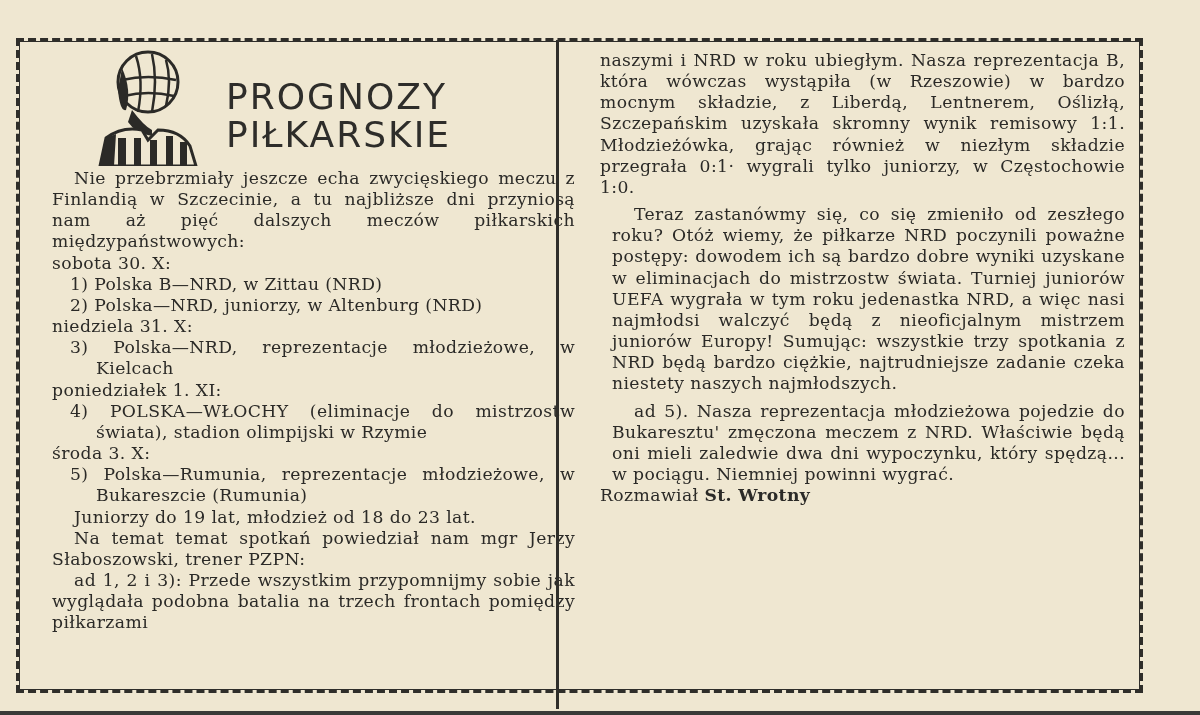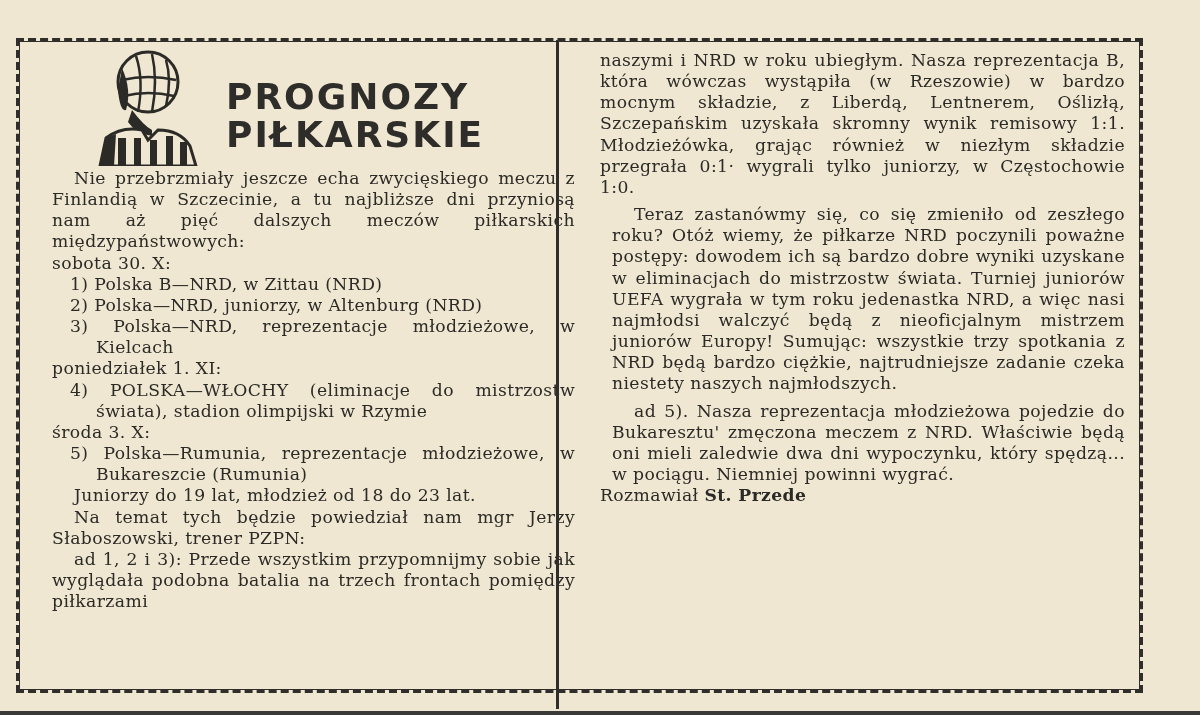--- a/index.html
+++ b/index.html
@@ -21,21 +21,21 @@
     font-size:17.2px; line-height:21.15px; letter-spacing:0.4px;
   }
   .col-left { left:32px; width:523px; }
   .col-right { left:580px; width:525px; top:8px; }
   .divider { position:absolute; left:556px; top:40px; bottom:6px; width:3px; background:#2f2e2a; }
   .header { position:relative; height:118px; margin-top:-4px; }
   .logo { position:absolute; left:40px; top:0; width:110px; height:116px; }
   .title {
     position:absolute; left:174px; top:28px;
     font-family:"DejaVu Sans", "Liberation Sans", sans-serif;
-    font-weight:bold; font-size:36px; line-height:38px; letter-spacing:2px;
+    font-weight:normal; font-size:36px; line-height:38px; letter-spacing:2px;
     color:#2e2d2a;
   }
   .title div { white-space:nowrap; }
   p { margin:0; text-align:justify; text-align-last:left; }
   .indent { text-indent:22px; }
   .day { font-weight:normal; }
   .item { padding-left:44px; text-indent:-26px; }
   .sign { text-align:right; }
   .sign b { font-weight:bold; }
   .gap { margin-top:6px;margin-left:12px; }
@@ -69,38 +69,39 @@
         <div>PIŁKARSKIE</div>
       </div>
     </div>
 
     <p class="indent">Nie przebrzmiały jeszcze echa zwycięskiego meczu z Finlandią w Szczecinie, a tu najbliższe dni przyniosą nam aż pięć dalszych meczów piłkarskich międzypaństwowych:</p>
 
     <p class="day">sobota 30. X:</p>
     <p class="item">1) Polska B—NRD, w Zittau (NRD)</p>
     <p class="item">2) Polska—NRD, juniorzy, w Altenburg (NRD)</p>
 
+    <p class="day">niedziela 31. X:</p>
     <p class="item">3) Polska—NRD, reprezentacje młodzieżowe, w Kielcach</p>
 
     <p class="day">poniedziałek 1. XI:</p>
     <p class="item">4) POLSKA—WŁOCHY (eliminacje do mistrzostw świata), stadion olimpijski w Rzymie</p>
 
     <p class="day">środa 3. X:</p>
     <p class="item">5) Polska—Rumunia, reprezentacje młodzieżowe, w Bukareszcie (Rumunia)</p>
 
     <p class="indent">Juniorzy do 19 lat, młodzież od 18 do 23 lat.</p>
-    <p class="indent">Na temat tych będzie powiedział nam mgr Jerzy Słaboszowski, trener PZPN:</p>
+    <p class="indent">Na temat temat spotkań powiedział nam mgr Jerzy Słaboszowski, trener PZPN:</p>
     <p class="indent" style="text-align-last:justify;">ad 1, 2 i 3): Przede wszystkim przypomnijmy sobie jak wyglądała podobna batalia na trzech frontach pomiędzy piłkarzami</p>
   </div>
 
   <div class="col col-right">
     <p>naszymi i NRD w roku ubiegłym. Nasza reprezentacja B, która wówczas wystąpiła (w Rzeszowie) w bardzo mocnym składzie, z Liberdą, Lentnerem, Oślizłą, Szczepańskim uzyskała skromny wynik remisowy 1:1. Młodzieżówka, grając również w niezłym składzie przegrała 0:1· wygrali tylko juniorzy, w Częstochowie 1:0.</p>
     <p class="indent gap">Teraz zastanówmy się, co się zmieniło od zeszłego roku? Otóż wiemy, że piłkarze NRD poczynili poważne postępy: dowodem ich są bardzo dobre wyniki uzyskane w eliminacjach do mistrzostw świata. Turniej juniorów UEFA wygrała w tym roku jedenastka NRD, a więc nasi najmłodsi walczyć będą z nieoficjalnym mistrzem juniorów Europy! Sumując: wszystkie trzy spotkania z NRD będą bardzo ciężkie, najtrudniejsze zadanie czeka niestety naszych najmłodszych.</p>
     <p class="indent gap">ad 5). Nasza reprezentacja młodzieżowa pojedzie do Bukaresztu' zmęczona meczem z NRD. Właściwie będą oni mieli zaledwie dwa dni wypoczynku, który spędzą... w pociągu. Niemniej powinni wygrać.</p>
     <p class="sign">
       <span>Rozmawiał</span>
-      <b>St. Przede</b>
+      <b>St. Wrotny</b>
     </p>
   </div>
 </div>
 
 <div class="divider"></div>
 <div class="bottom-strip"></div>
 
 </body></html>

